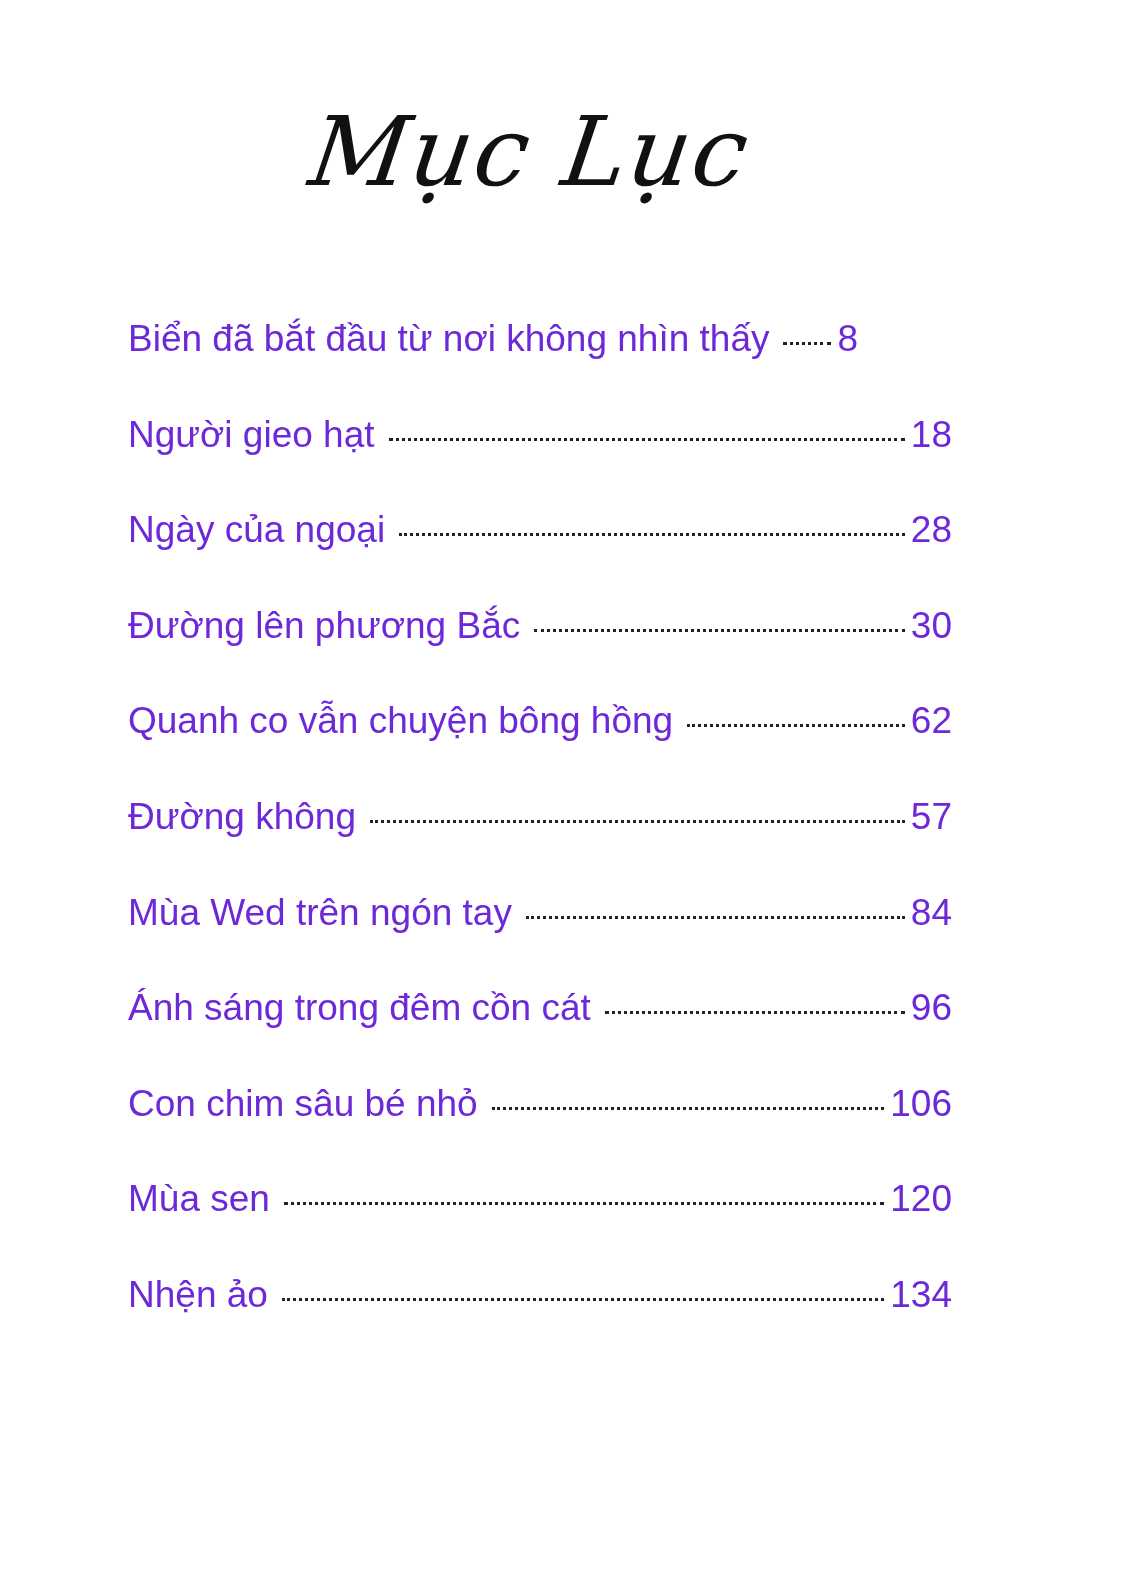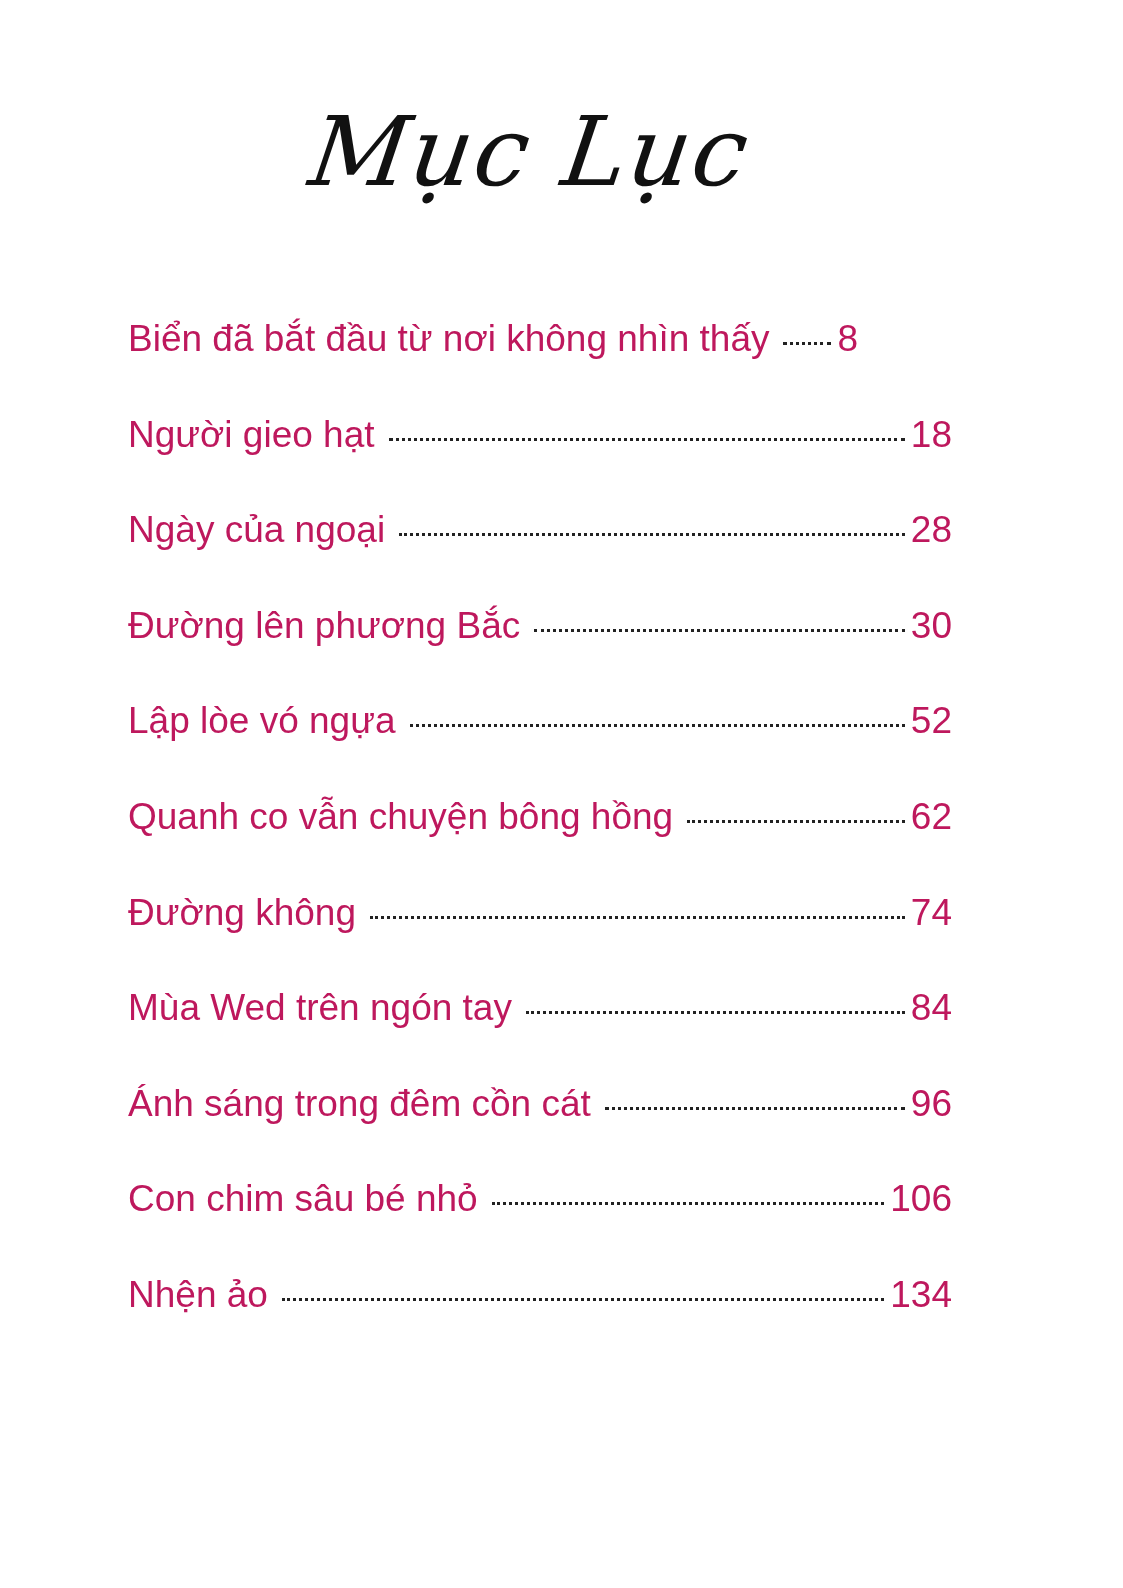--- a/index.html
+++ b/index.html
@@ -40,21 +40,21 @@
       left: 128px;
       top: 318px;
       width: 824px;
     }
     .toc-row {
       display: flex;
       align-items: baseline;
       height: 95.6px;
       font-family: "Liberation Sans", sans-serif;
       font-size: 37px;
-      color: #be185d;
+      color: #6d28d9;
     }
     .toc-title {
       white-space: nowrap;
       flex: 0 0 auto;
     }
     .toc-leader {
       flex: 1 1 auto;
       margin: 0 6px 0 14px;
       border-bottom: 3px dotted #222222;
       transform: translateY(-6px);
@@ -94,48 +94,48 @@
       <span class="toc-title">Ngày của ngoại</span>
       <span class="toc-leader"></span>
       <span class="toc-page">28</span>
     </div>
     <div class="toc-row">
       <span class="toc-title">Đường lên phương Bắc</span>
       <span class="toc-leader"></span>
       <span class="toc-page">30</span>
     </div>
     <div class="toc-row">
-      <span class="toc-title">Lập lòe vó ngựa</span>
-      <span class="toc-leader"></span>
-      <span class="toc-page">52</span>
-    </div>
-    <div class="toc-row">
       <span class="toc-title">Quanh co vẫn chuyện bông hồng</span>
       <span class="toc-leader"></span>
       <span class="toc-page">62</span>
     </div>
     <div class="toc-row">
       <span class="toc-title">Đường không</span>
       <span class="toc-leader"></span>
-      <span class="toc-page">74</span>
+      <span class="toc-page">57</span>
     </div>
     <div class="toc-row">
       <span class="toc-title">Mùa Wed trên ngón tay</span>
       <span class="toc-leader"></span>
       <span class="toc-page">84</span>
     </div>
     <div class="toc-row">
       <span class="toc-title">Ánh sáng trong đêm cồn cát</span>
       <span class="toc-leader"></span>
       <span class="toc-page">96</span>
     </div>
     <div class="toc-row">
       <span class="toc-title">Con chim sâu bé nhỏ</span>
       <span class="toc-leader"></span>
       <span class="toc-page">106</span>
     </div>
     <div class="toc-row">
+      <span class="toc-title">Mùa sen</span>
+      <span class="toc-leader"></span>
+      <span class="toc-page">120</span>
+    </div>
+    <div class="toc-row">
       <span class="toc-title">Nhện ảo</span>
       <span class="toc-leader"></span>
       <span class="toc-page">134</span>
     </div>
   </div>
 </div>
 
 </body></html>

